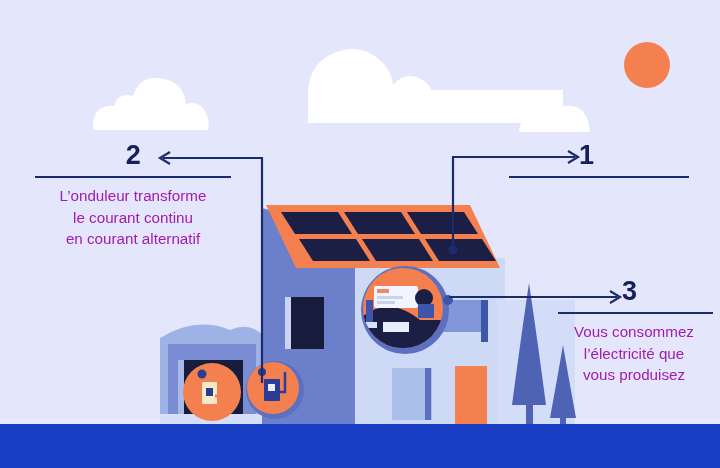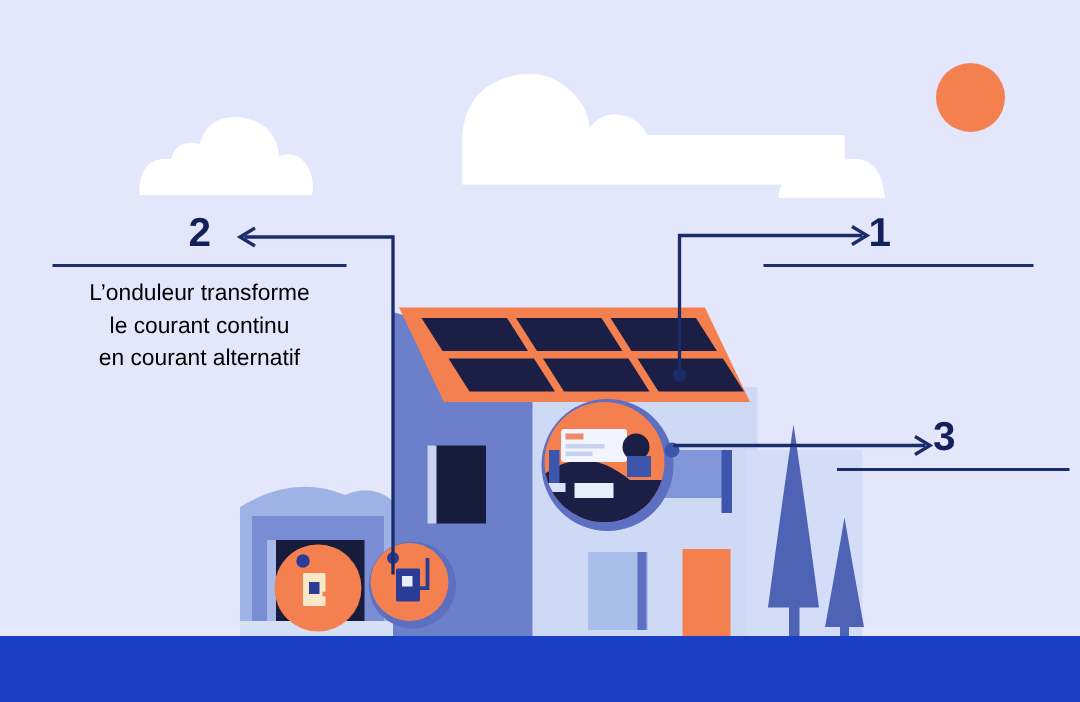--- a/index.html
+++ b/index.html
@@ -31,21 +31,21 @@
     letter-spacing: -0.5px;
   }
   .callout .rule {
     height: 2px;
     background: #1B2C6B;
     margin: 7px 0 7px 0;
   }
   .callout .body {
     font-size: 15.2px;
     line-height: 1.42;
-    color: #000000;
+    color: #a21caf;
     font-weight: 400;
     white-space: pre-line;
   }
 
   
   #callout-2 {
     left: 30px;
     top: 142px;
     width: 206px;
     text-align: center;
@@ -208,15 +208,18 @@
       <span class="step-num">1</span>
     </div>
     <div class="rule"></div>
   </div>
 
   <div class="callout" id="callout-3">
     <div class="numrow">
       <span class="step-num">3</span>
     </div>
     <div class="rule"></div>
+    <div class="body">Vous consommez
+l’électricité que
+vous produisez</div>
   </div>
 
 </div>
 
 </body></html>

